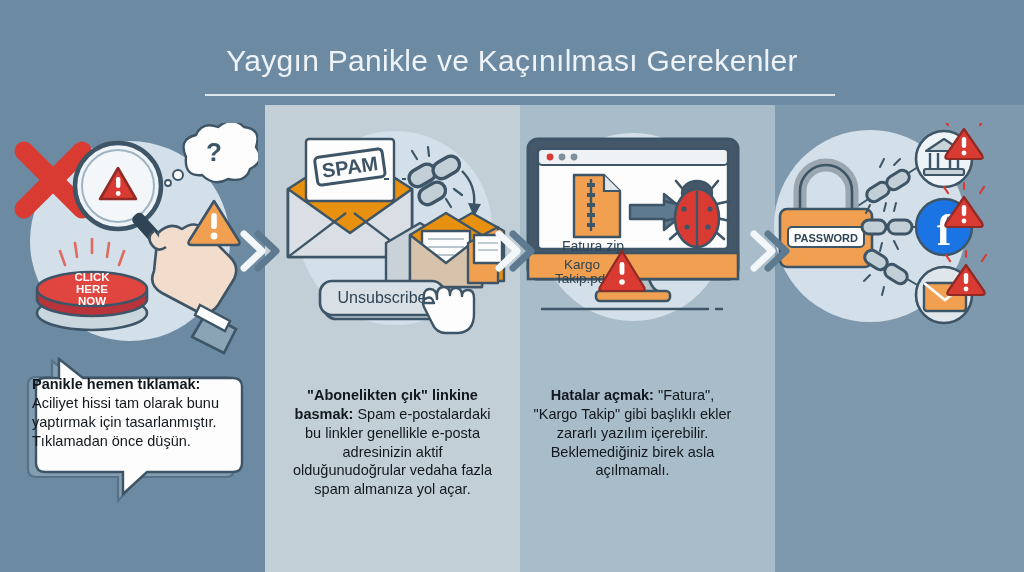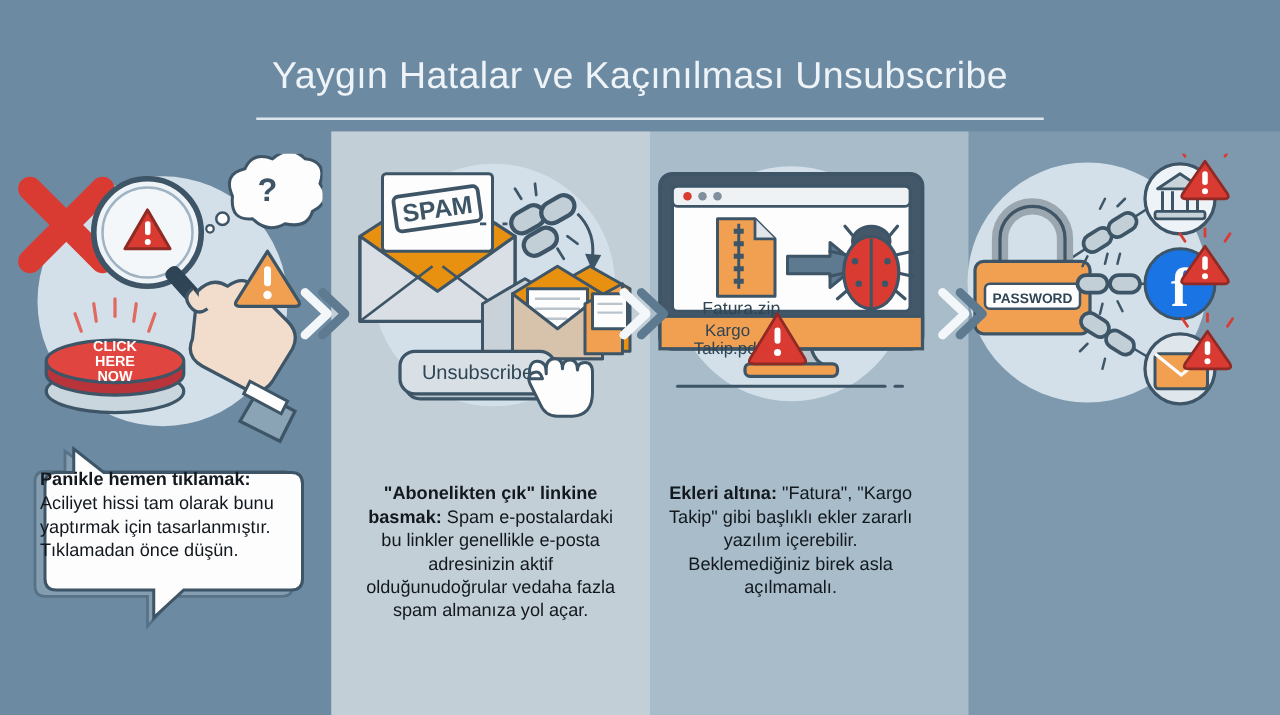--- a/index.html
+++ b/index.html
@@ -123,21 +123,21 @@
 <body>
 
 <div id="stage">
 
   <div class="col col-0"></div>
   <div class="col col-1"></div>
   <div class="col col-2"></div>
   <div class="col col-3"></div>
 
   <div class="header">
-    <div class="title">Yaygın Hatalar ve Kaçınılması Unsubscribe</div>
+    <div class="title">Yaygın Panikle ve Kaçınılması Gerekenler</div>
     <div class="title-rule"></div>
   </div>
 
   <div class="panel panel-0">
     <div class="art">
       <svg width="250" height="240" viewBox="0 0 250 240">
         <circle cx="122" cy="118" r="100" fill="#d3e0e9"></circle>
 
         <g stroke="#d93b33" stroke-width="19" stroke-linecap="round">
           <line x1="16" y1="28" x2="74" y2="86"></line>
@@ -338,21 +338,21 @@
           <circle cx="172" cy="86" r="2.6" fill="#3d5566"></circle>
           <circle cx="198" cy="86" r="2.6" fill="#3d5566"></circle>
           <circle cx="175" cy="104" r="2.6" fill="#3d5566"></circle>
           <circle cx="196" cy="104" r="2.6" fill="#3d5566"></circle>
         </g>
         <line x1="30" y1="186" x2="196" y2="186" stroke="#3d5566" stroke-width="2.4" stroke-linecap="round"></line>
         <line x1="204" y1="186" x2="210" y2="186" stroke="#3d5566" stroke-width="2.4" stroke-linecap="round"></line>
       </svg>
     </div>
     <div class="caption cap-2">
-      <b>Ekleri altına:</b>
+      <b>Hatalar açmak:</b>
       <span>"Fatura", "Kargo Takip" gibi başlıklı ekler zararlı yazılım içerebilir. Beklemediğiniz birek asla açılmamalı.</span>
     </div>
   </div>
 
   <div class="panel panel-3">
     <div class="art">
       <svg width="238" height="215" viewBox="0 0 238 215">
         <circle cx="112" cy="103" r="96" fill="#d3e0e9"></circle>
 
         <g stroke="#3d5566" stroke-width="2" fill="none">

